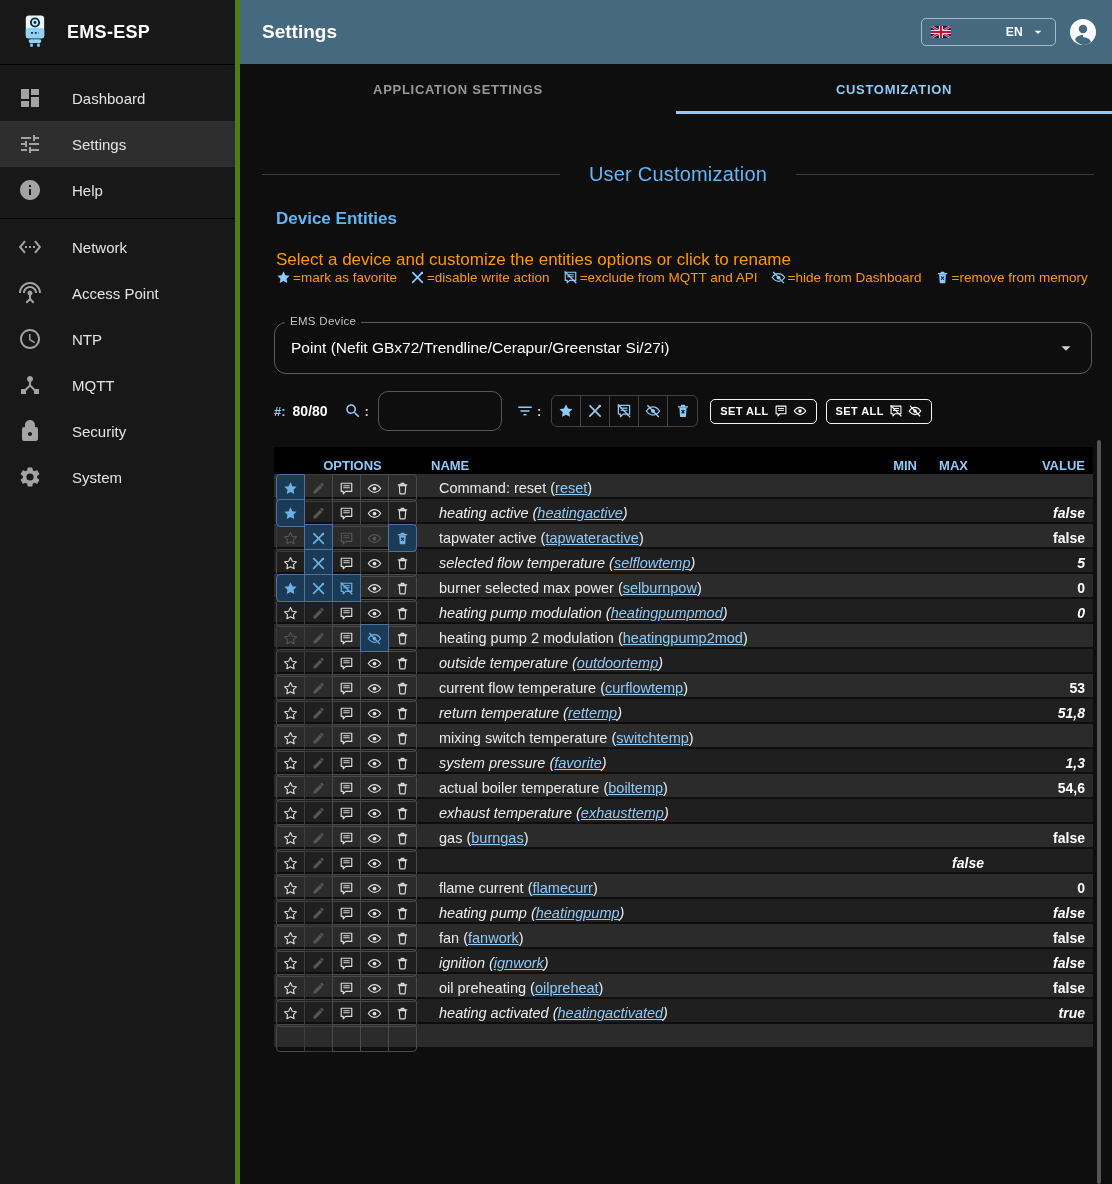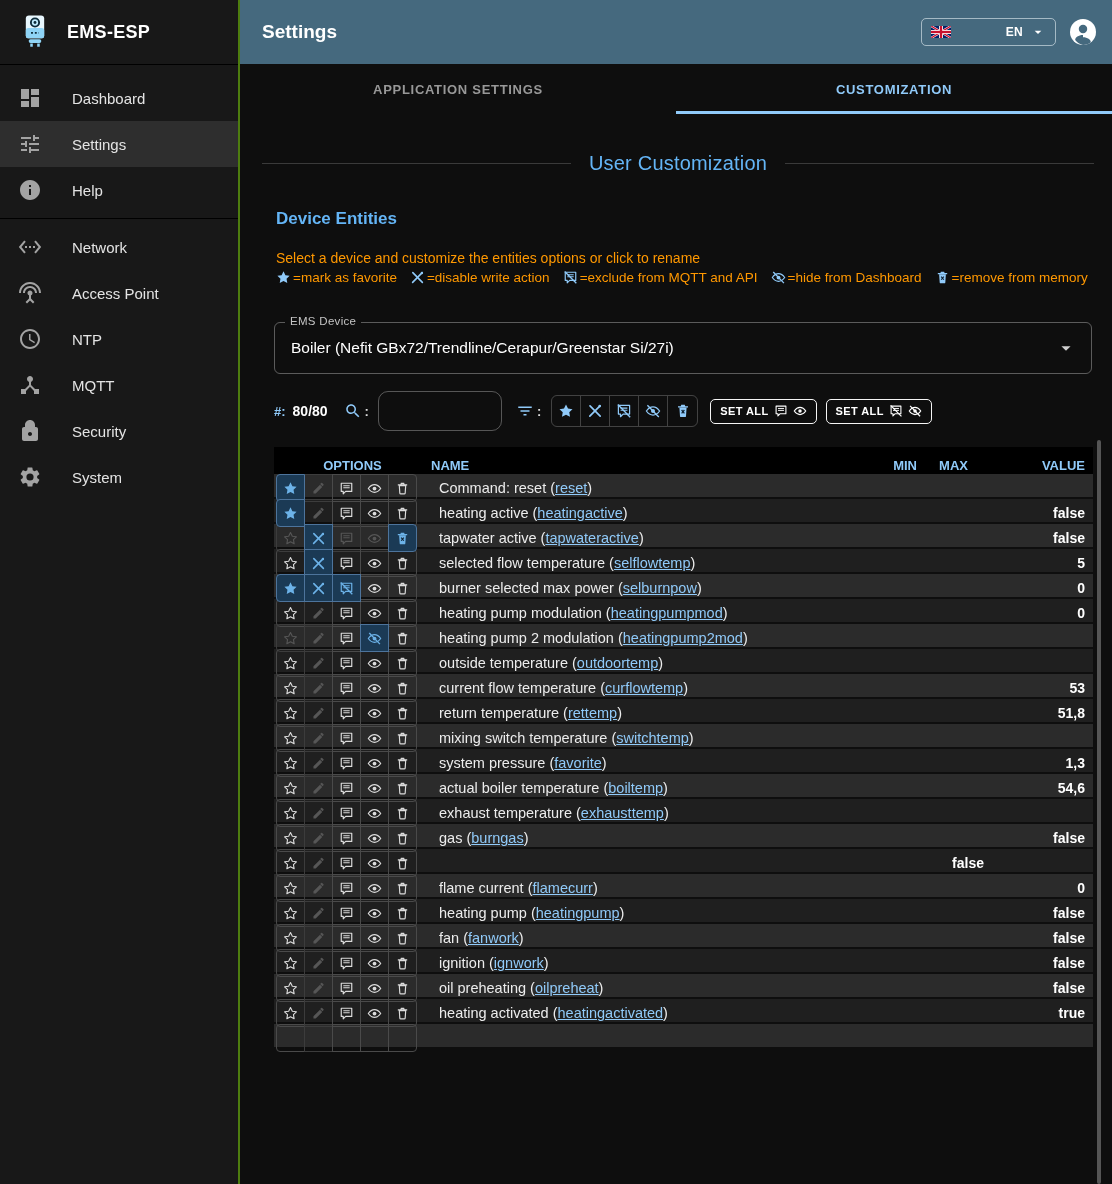--- a/index.html
+++ b/index.html
@@ -1,19 +1,19 @@
 <!DOCTYPE html>
 <html><head>
 <meta charset="utf-8">
 <style>
   html,body{margin:0;padding:0;background:#000;}
   .page{position:relative;width:1112px;height:1184px;background:#0e0e0e;overflow:hidden;
         font-family:"Liberation Sans",sans-serif;-webkit-font-smoothing:antialiased;}
   
-  .sidebar{position:absolute;left:0;top:0;width:240px;height:100%;background:#181818;border-right:2px solid #4d7c0f;box-sizing:border-box;}
+  .sidebar{position:absolute;left:0;top:0;width:240px;height:100%;background:#181818;border-right:5px solid #4d7c0f;box-sizing:border-box;}
   .sb-head{height:64px;display:flex;align-items:center;gap:13px;padding:0 0 0 16px;border-bottom:1px solid #000;}
   .logo{width:38px;height:38px;flex:0 0 auto;}
   .app-title{color:#fff;font-size:18px;font-weight:700;letter-spacing:.3px;}
   nav{padding-top:10px;}
   .nav-item{height:46px;display:flex;align-items:center;color:#e4e4e4;font-size:15px;cursor:pointer;padding-left:18px;}
   .nav-item .nic{width:24px;height:24px;color:#a3a3a3;fill:currentColor;margin-right:30px;flex:0 0 auto;}
   .nav-item.selected{background:#2e2e2e;}
   .nav-div{height:1px;background:#000;margin:5px 0;}
   
   .topbar{position:absolute;left:240px;top:0;width:872px;height:64px;background:#45697e;display:flex;align-items:center;padding:0 16px 0 22px;box-sizing:border-box;}
@@ -25,29 +25,29 @@
   .avatar{width:26px;height:26px;}
   
   .tabs{position:absolute;left:240px;top:64px;width:872px;height:50px;display:flex;background:#0e0e0e;}
   .tab{flex:1;display:flex;align-items:center;justify-content:center;font-size:13px;font-weight:700;letter-spacing:.7px;color:#989898;cursor:pointer;position:relative;}
   .tab.active{color:#90caf9;}
   .tab.active::after{content:"";position:absolute;left:0;right:0;bottom:0;height:3px;background:#90caf9;}
   
   main{position:absolute;left:240px;top:114px;width:872px;height:1070px;}
   .tdiv{position:absolute;top:34px;left:22px;width:832px;display:flex;align-items:center;gap:14px;}
   .tdiv .line{flex:1;height:1px;background:#3a3a3a;}
-  .tdiv h2{margin:4px;color:#64b5f6;font-size:20px;font-weight:400;letter-spacing:.2px;white-space:nowrap;}
+  .tdiv h2{margin:15px;color:#64b5f6;font-size:20px;font-weight:400;letter-spacing:.2px;white-space:nowrap;}
   .sub-title{position:absolute;top:95px;left:36px;margin:0;color:#64b5f6;font-size:17px;font-weight:700;}
-  .instr{position:absolute;top:136px;left:36px;margin:0;color:#ff9800;font-size:14px;}
+  .instr{position:absolute;top:136px;left:36px;margin:0;color:#ff9800;font-size:17px;}
   .legend{position:absolute;top:156px;left:36px;display:flex;align-items:center;gap:13px;}
   .legend-item{display:flex;align-items:center;gap:2px;}
   .legend-item .ic{width:15px;height:15px;color:#90caf9;}
   .legend-text{color:#ff9800;font-size:13.5px;}
   
-  .sel{position:absolute;top:208px;left:34px;width:818px;height:52px;border:1px solid rgba(255,255,255,.32);border-radius:6px;display:flex;align-items:center;padding:0 14px 0 16px;box-sizing:border-box;cursor:pointer;}
+  .sel{position:absolute;top:208px;left:34px;width:818px;height:52px;border:1px solid rgba(255,255,255,.32);border-radius:12px;display:flex;align-items:center;padding:0 14px 0 16px;box-sizing:border-box;cursor:pointer;}
   .sel-label{position:absolute;top:-8px;left:10px;background:#0e0e0e;padding:0 5px;font-size:11.5px;color:#c4c4c4;letter-spacing:.3px;}
   .sel-value{flex:1;color:#fff;font-size:15.5px;}
   .sel .car{width:22px;height:22px;color:#cfcfcf;fill:currentColor;}
   
   .controls{position:absolute;top:274px;left:34px;width:820px;height:46px;display:flex;align-items:center;}
   .cp{color:#90caf9;font-size:13px;font-weight:700;}
   .cnt{color:#fff;font-size:14px;font-weight:700;margin-left:7px;}
   .mico{width:18px;height:18px;color:#90caf9;fill:currentColor;}
   .sico{margin-left:16px;}
   .colon{color:#ddd;font-size:13px;font-weight:700;margin-left:3px;}
@@ -61,21 +61,21 @@
   .setall{display:flex;align-items:center;gap:5px;border:1.5px solid #f5f5f5;border-radius:5px;height:25px;padding:0 9px;color:#fff;font-weight:700;font-size:11px;letter-spacing:.4px;background:transparent;cursor:pointer;}
   .setall .ic{width:14px;height:14px;color:#fff;}
   
   .thead{position:absolute;top:333px;left:34px;width:819px;height:36px;background:#000;display:grid;grid-template-columns:157px 446px 40px 51px 1fr;align-items:center;color:#90caf9;font-size:13px;font-weight:700;box-sizing:border-box;}
   .thead .c0{text-align:center;}
   .thead .c2,.thead .c3{text-align:right;}
   .thead .c4{text-align:right;padding-right:8px;}
   .rows{position:absolute;top:360px;left:34px;width:819px;}
   .trow{height:23px;margin-bottom:2px;display:grid;grid-template-columns:157px 446px 40px 51px 1fr;align-items:center;gap:8px;}
   .trow.even{background:#2b2b2b;}
-  .trow.odd{background:#1f1f1f;}
+  .trow.odd{background:#1f1f1f;font-style:italic;}
   .opts{display:flex;padding-left:2px;}
   .opt{width:29px;height:28px;display:flex;align-items:center;justify-content:center;background:transparent;border:1px solid #4a4a4a;margin-left:-1px;color:#dcdcdc;cursor:pointer;padding:0;box-sizing:border-box;}
   .opt:first-child{margin-left:0;border-radius:4px 0 0 4px;}
   .opt:last-child{border-radius:0 4px 4px 0;}
   .opt .ic{width:15px;height:15px;}
   .opt.active{background:#1b3a55;border-color:#4d749c;color:#6cb2e8;position:relative;z-index:1;}
   .opt.disabled{color:#565656;border-color:#3c3c3c;}
   .tname{color:#ececec;font-size:14.5px;white-space:nowrap;overflow:hidden;cursor:pointer;}
   .tname a{color:#90caf9;text-decoration:underline;}
   .tval{text-align:right;padding-right:8px;color:#fff;font-size:14px;font-weight:600;}
@@ -232,21 +232,21 @@
             <path d="M4.4 4.6h7.2l-.6 8.6a1 1 0 0 1-1 .9H6a1 1 0 0 1-1-.9z" fill="currentColor"></path>
             <path d="M3 3.9h10M6.2 3.9l.5-1.4h2.6l.5 1.4" fill="none" stroke="currentColor" stroke-width="1.3"></path>
             <path d="M6.6 7l2.8 3.4M9.4 7l-2.8 3.4" stroke="#0e2233" stroke-width="1.2" fill="none"></path>
           </svg>
           <span class="legend-text">=remove from memory</span>
         </span>
       </div>
 
     <div class="sel">
       <span class="sel-label">EMS Device</span>
-      <span class="sel-value">Boiler (Nefit GBx72/Trendline/Cerapur/Greenstar Si/27i)</span>
+      <span class="sel-value">Point (Nefit GBx72/Trendline/Cerapur/Greenstar Si/27i)</span>
       <svg class="car" viewBox="0 0 24 24">
           <path d="M7 10l5 5 5-5z"></path>
         </svg>
     </div>
 
     <div class="controls">
       <span class="cp">#:</span>
       <span class="cnt">80/80</span>
       <svg class="mico sico" viewBox="0 0 24 24" fill="currentColor">
           <path d="M15.5 14h-.79l-.28-.27C15.41 12.59 16 11.11 16 9.5 16 5.91 13.09 3 9.5 3S3 5.91 3 9.5 5.91 16 9.5 16c1.61 0 3.09-.59 4.23-1.57l.27.28v.79l5 4.99L20.49 19l-4.99-5zm-6 0C7.01 14 5 11.99 5 9.5S7.01 5 9.5 5 14 7.01 14 9.5 11.99 14 9.5 14z"></path>

